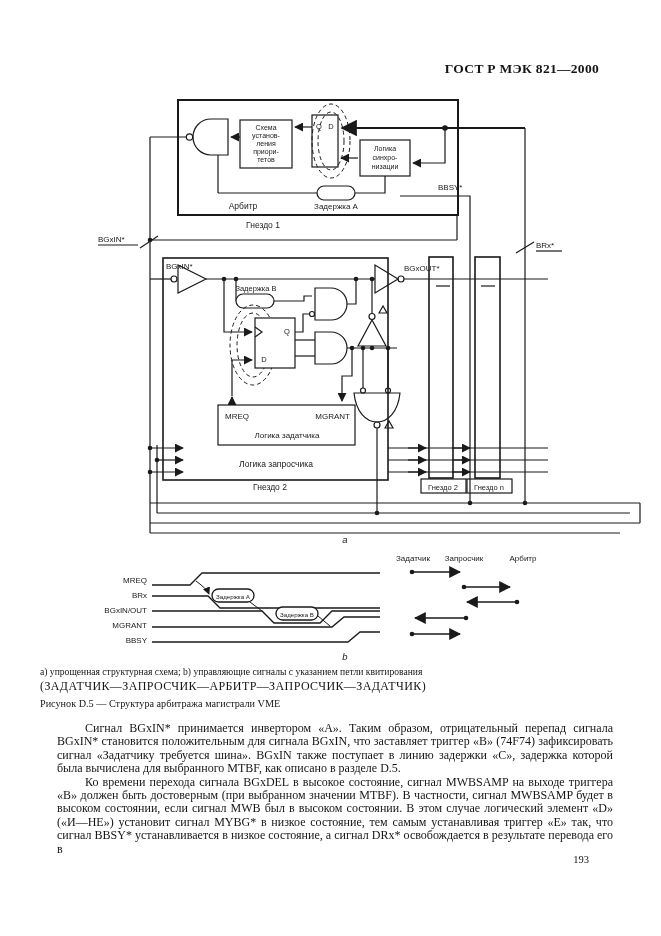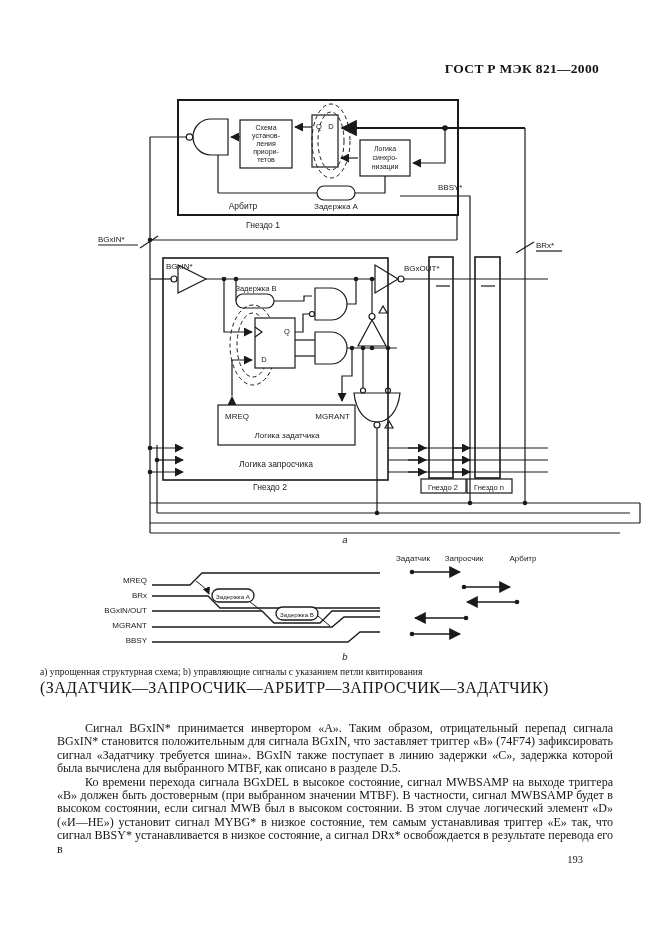--- a/index.html
+++ b/index.html
@@ -4,25 +4,25 @@
 <style>
   html,body{margin:0;padding:0;background:#888;}
   .page{position:relative;width:661px;height:936px;background:#ffffff;overflow:hidden;
         font-family:"Liberation Serif", serif;color:#151515;}
   .hdr{position:absolute;top:61px;right:62px;font-size:13.5px;font-weight:bold;letter-spacing:.3px;}
   svg{position:absolute;left:0;top:0;}
   svg text{fill:#1a1a1a;font-family:"Liberation Sans", sans-serif;}
   .t7{font-size:7px;} .t75{font-size:7.5px;} .t8{font-size:8px;} .t85{font-size:8.5px;} .t6{font-size:6.2px;}
   .cap{position:absolute;left:40px;width:581px;text-align:left;}
   .cap1{top:666px;font-size:9.6px;}
-  .cap2{top:679px;font-size:16px;letter-spacing:.4px;}
+  .cap2{top:679px;font-size:12px;letter-spacing:.4px;}
   .cap3{top:698px;font-size:10.2px;}
   .body{position:absolute;left:57px;top:722px;width:556px;font-size:12px;line-height:13.4px;text-align:justify;}
   .body p{margin:0;text-indent:28px;}
-  .pnum{position:absolute;top:854px;right:78px;font-size:10.5px;}
+  .pnum{position:absolute;top:854px;right:72px;font-size:10.5px;}
 </style>
 </head>
 <body>
 
 <div class="page">
 
   <div class="hdr">ГОСТ Р МЭК 821—2000</div>
 
   <svg width="661" height="665" viewBox="0 0 661 665">
     <defs>
@@ -280,20 +280,21 @@
         <circle cx="412" cy="634" r="2.3" fill="#1a1a1a" stroke="none"></circle>
         <line x1="412" y1="634" x2="460" y2="634" marker-end="url(#ah)"></line>
       </g>
 
       <text x="345" y="660" font-size="9.5" font-style="italic" font-family="Liberation Serif, serif" text-anchor="middle" fill="#1a1a1a" stroke="none">b</text>
     </g>
   </svg>
 
   <div class="cap cap1">a) упрощенная структурная схема; b) управляющие сигналы с указанием петли квитирования</div>
   <div class="cap cap2">(ЗАДАТЧИК—ЗАПРОСЧИК—АРБИТР—ЗАПРОСЧИК—ЗАДАТЧИК)</div>
+  <div class="cap cap3">Рисунок D.5 — Структура арбитража магистрали VME</div>
 
   <div class="body">
     <p>Сигнал BGxIN* принимается инвертором «А». Таким образом, отрицательный перепад сигнала BGxIN* становится положительным для сигнала BGxIN, что заставляет триггер «В» (74F74) зафиксировать сигнал «Задатчику требуется шина». BGxIN также поступает в линию задержки «С», задержка которой была вычислена для выбранного MTBF, как описано в разделе D.5.</p>
     <p>Ко времени перехода сигнала BGxDEL в высокое состояние, сигнал MWBSAMP на выходе триггера «В» должен быть достоверным (при выбранном значении MTBF).  В частности, сигнал MWBSAMP будет в высоком состоянии,  если  сигнал  MWB  был  в  высоком  состоянии.  В этом  случае  логический  элемент  «D» («И—НЕ») установит сигнал MYBG* в низкое состояние, тем самым устанавливая триггер «Е» так, что сигнал BBSY* устанавливается в низкое состояние, а сигнал DRx* освобождается в результате перевода его в</p>
   </div>
 
   <div class="pnum">193</div>
 </div>
 
 </body></html>

